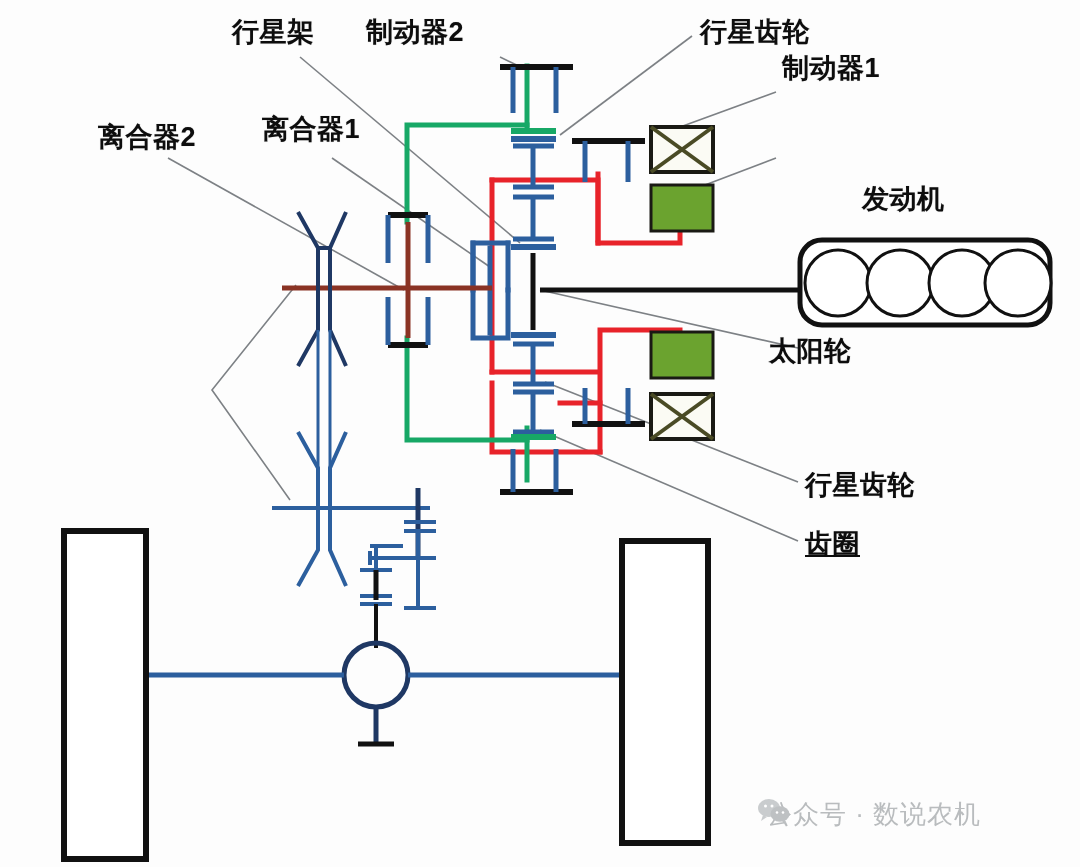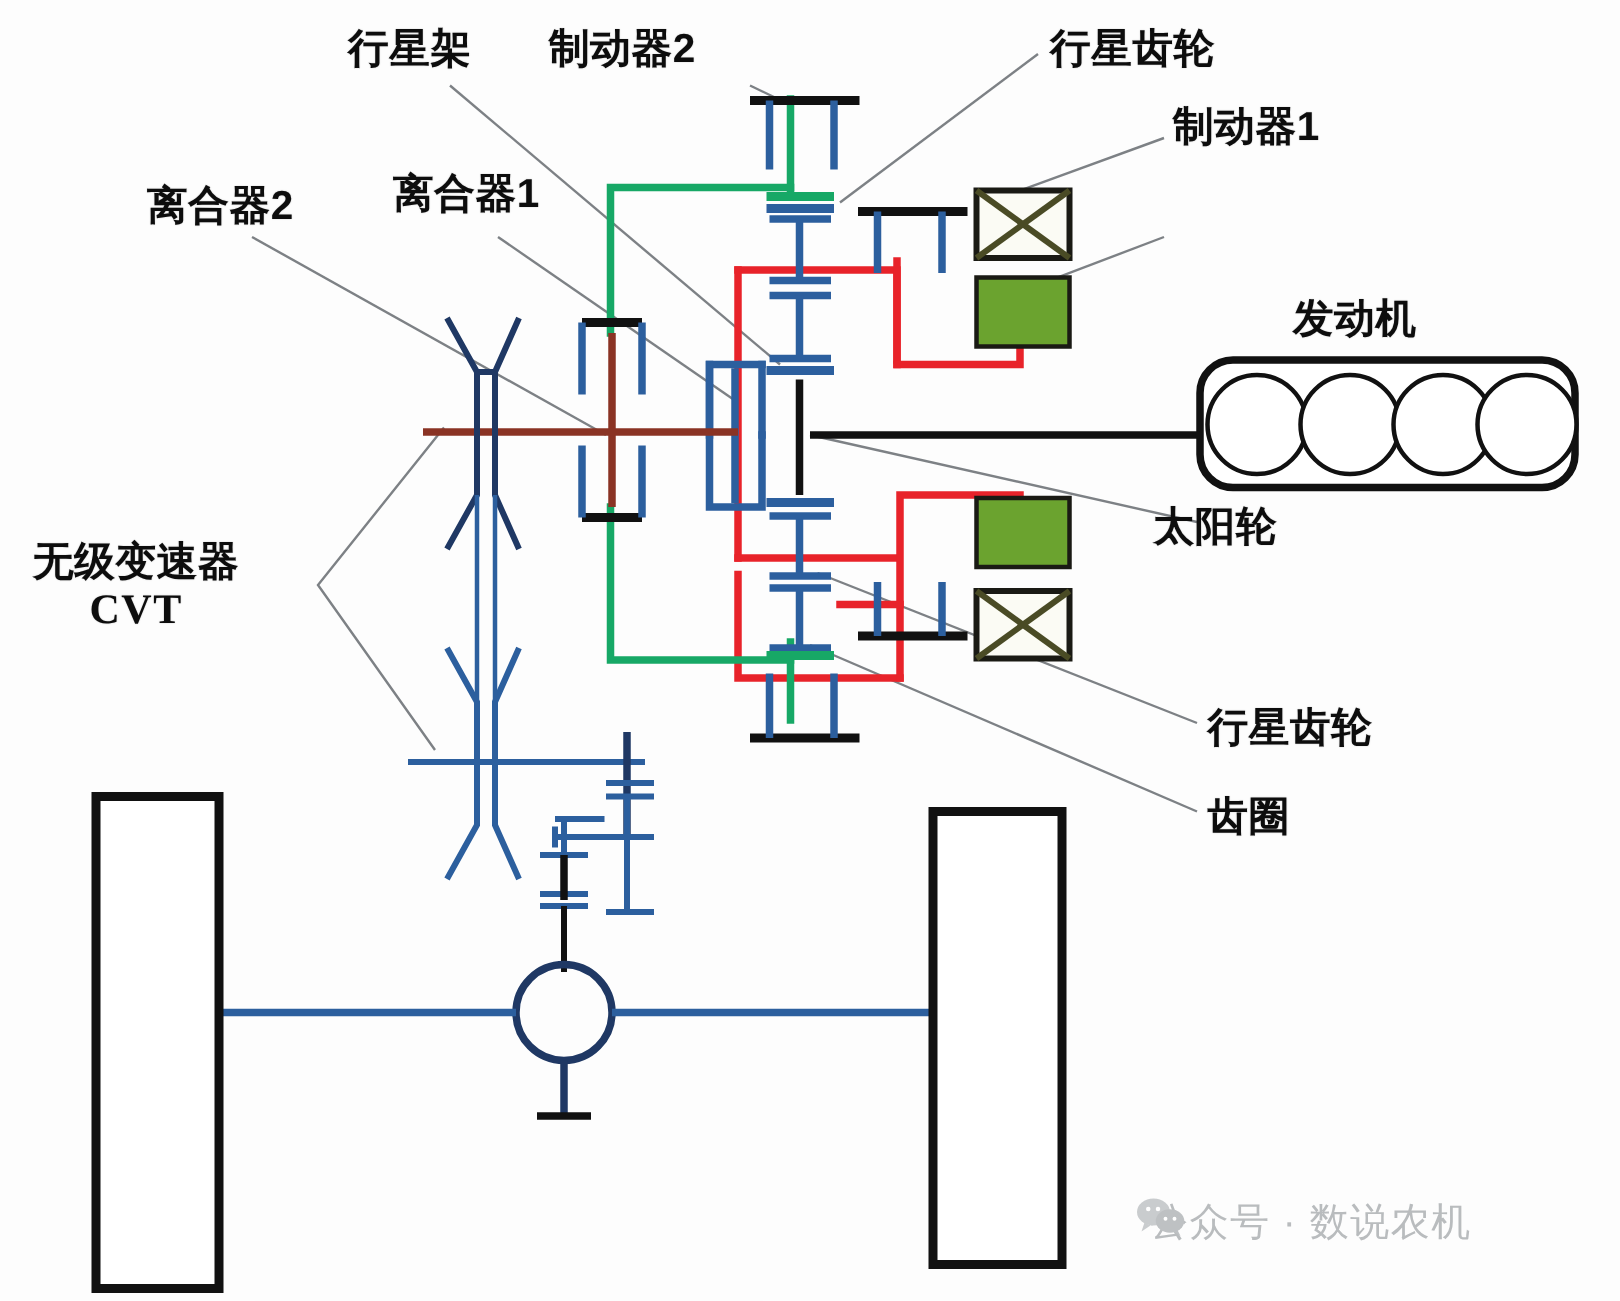--- a/index.html
+++ b/index.html
@@ -246,39 +246,35 @@
     </g>
 
   </svg>
 
   <div class="lbl lbl-cn" style="left:232px;top:18px;">行星架</div>
 
   <div class="lbl lbl-cn" style="left:366px;top:18px;">制动器2</div>
 
   <div class="lbl lbl-cn" style="left:700px;top:18px;">行星齿轮</div>
 
-  <div class="lbl lbl-cn" style="left:782px;top:70px;">制动器1</div>
+  <div class="lbl lbl-cn" style="left:782px;top:54px;">制动器1</div>
 
   <div class="lbl lbl-cn" style="left:98px;top:123px;text-align:right;">离合器2</div>
 
   <div class="lbl lbl-cn" style="left:262px;top:115px;">离合器1</div>
 
 
-  <div class="lbl lbl-cn" style="left:862px;top:198px;">发动机</div>
+  <div class="lbl lbl-cn" style="left:862px;top:185px;">发动机</div>
 
   <div class="lbl lbl-cn" style="left:769px;top:337px;">太阳轮</div>
 
   <div class="lbl lbl-cn" style="left:805px;top:471px;">行星齿轮</div>
 
-  <div class="lbl lbl-cn" style="left:805px;top:530px;">齿圈</div>
-
-  <div class="lbl lbl-cvt" style="left:22px;top:360px;">
-    <span>无级变速器</span>
-    <span class="cvt-sub">CVT</span>
-  </div>
+  <div class="lbl lbl-cn" style="left:805px;top:530px;text-decoration:underline;">齿圈</div>
+
 
   <div id="watermark">
     <span style="display:inline-block;">
       <svg width="34" height="28" viewBox="0 0 34 28">
         <ellipse cx="12" cy="11" rx="11" ry="9" fill="#c9ccce"></ellipse>
         <path d="M6 18 L4 24 L10 20 Z" fill="#c9ccce"></path>
         <ellipse cx="23" cy="17" rx="9.5" ry="7.8" fill="#bec1c3"></ellipse>
         <path d="M28 23 L30 27 L25 24 Z" fill="#bec1c3"></path>
         <circle cx="8.5" cy="9" r="1.5" fill="#ffffff"></circle>
         <circle cx="15" cy="9" r="1.5" fill="#ffffff"></circle>

